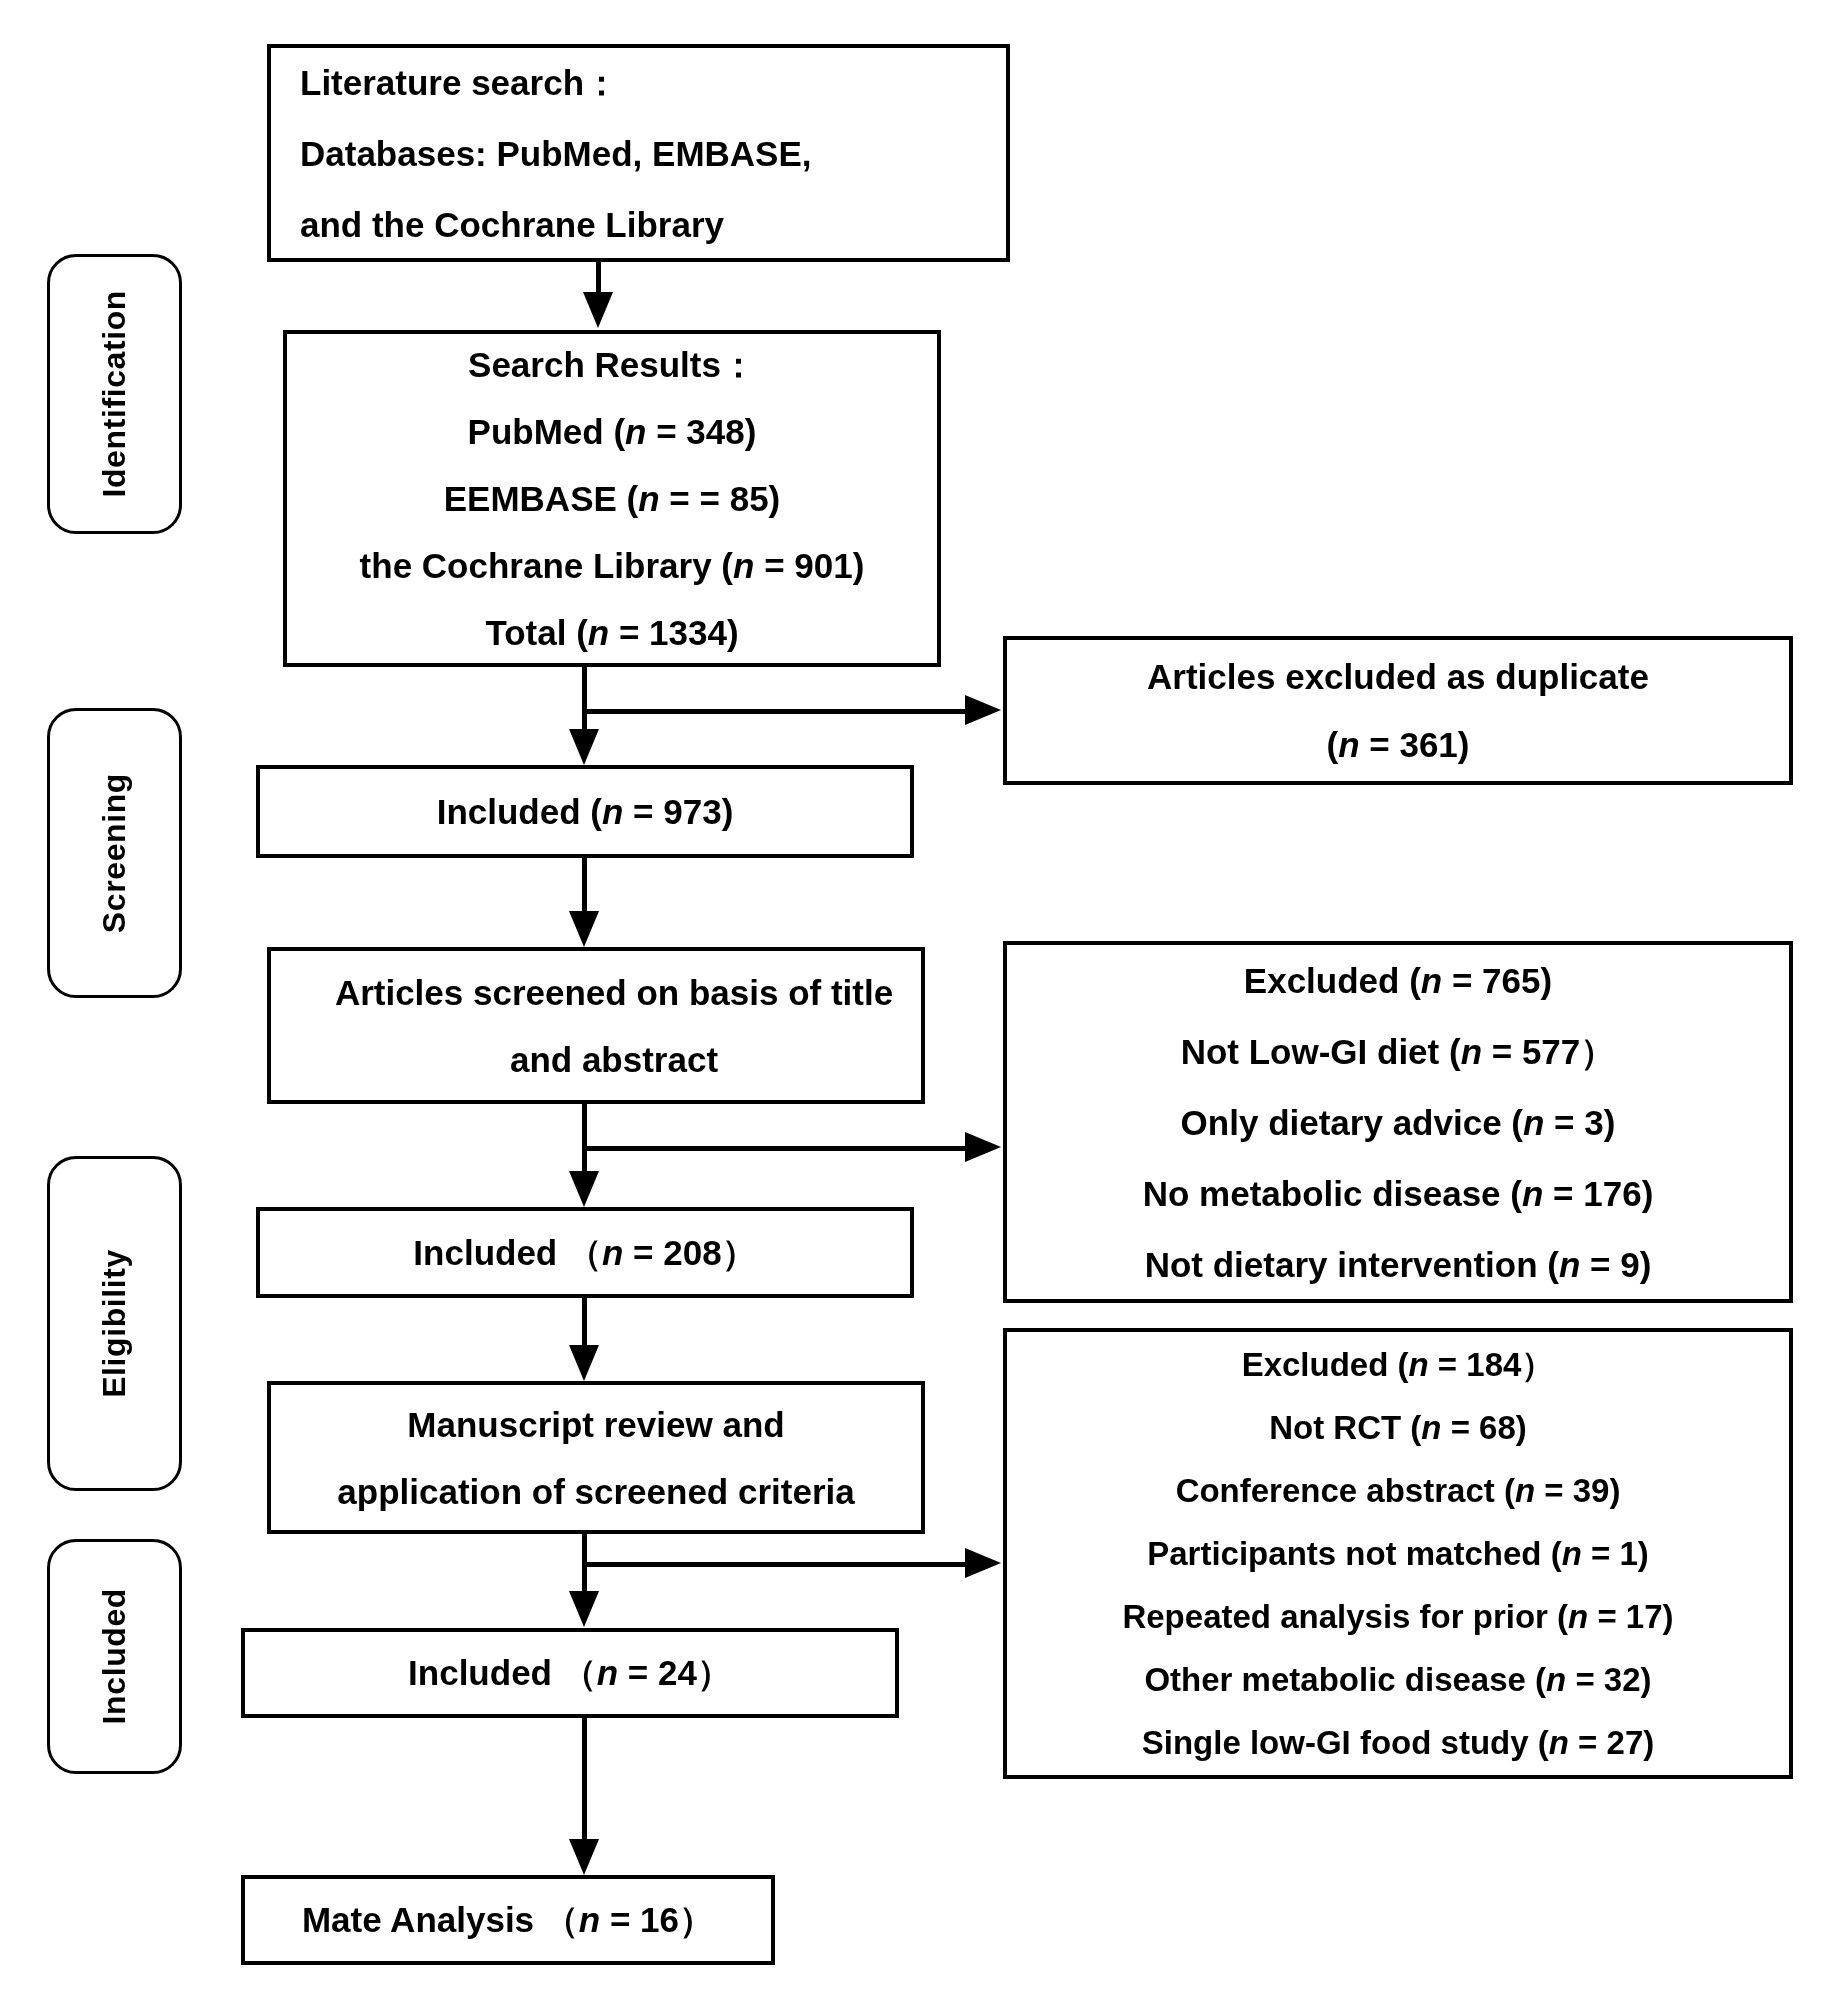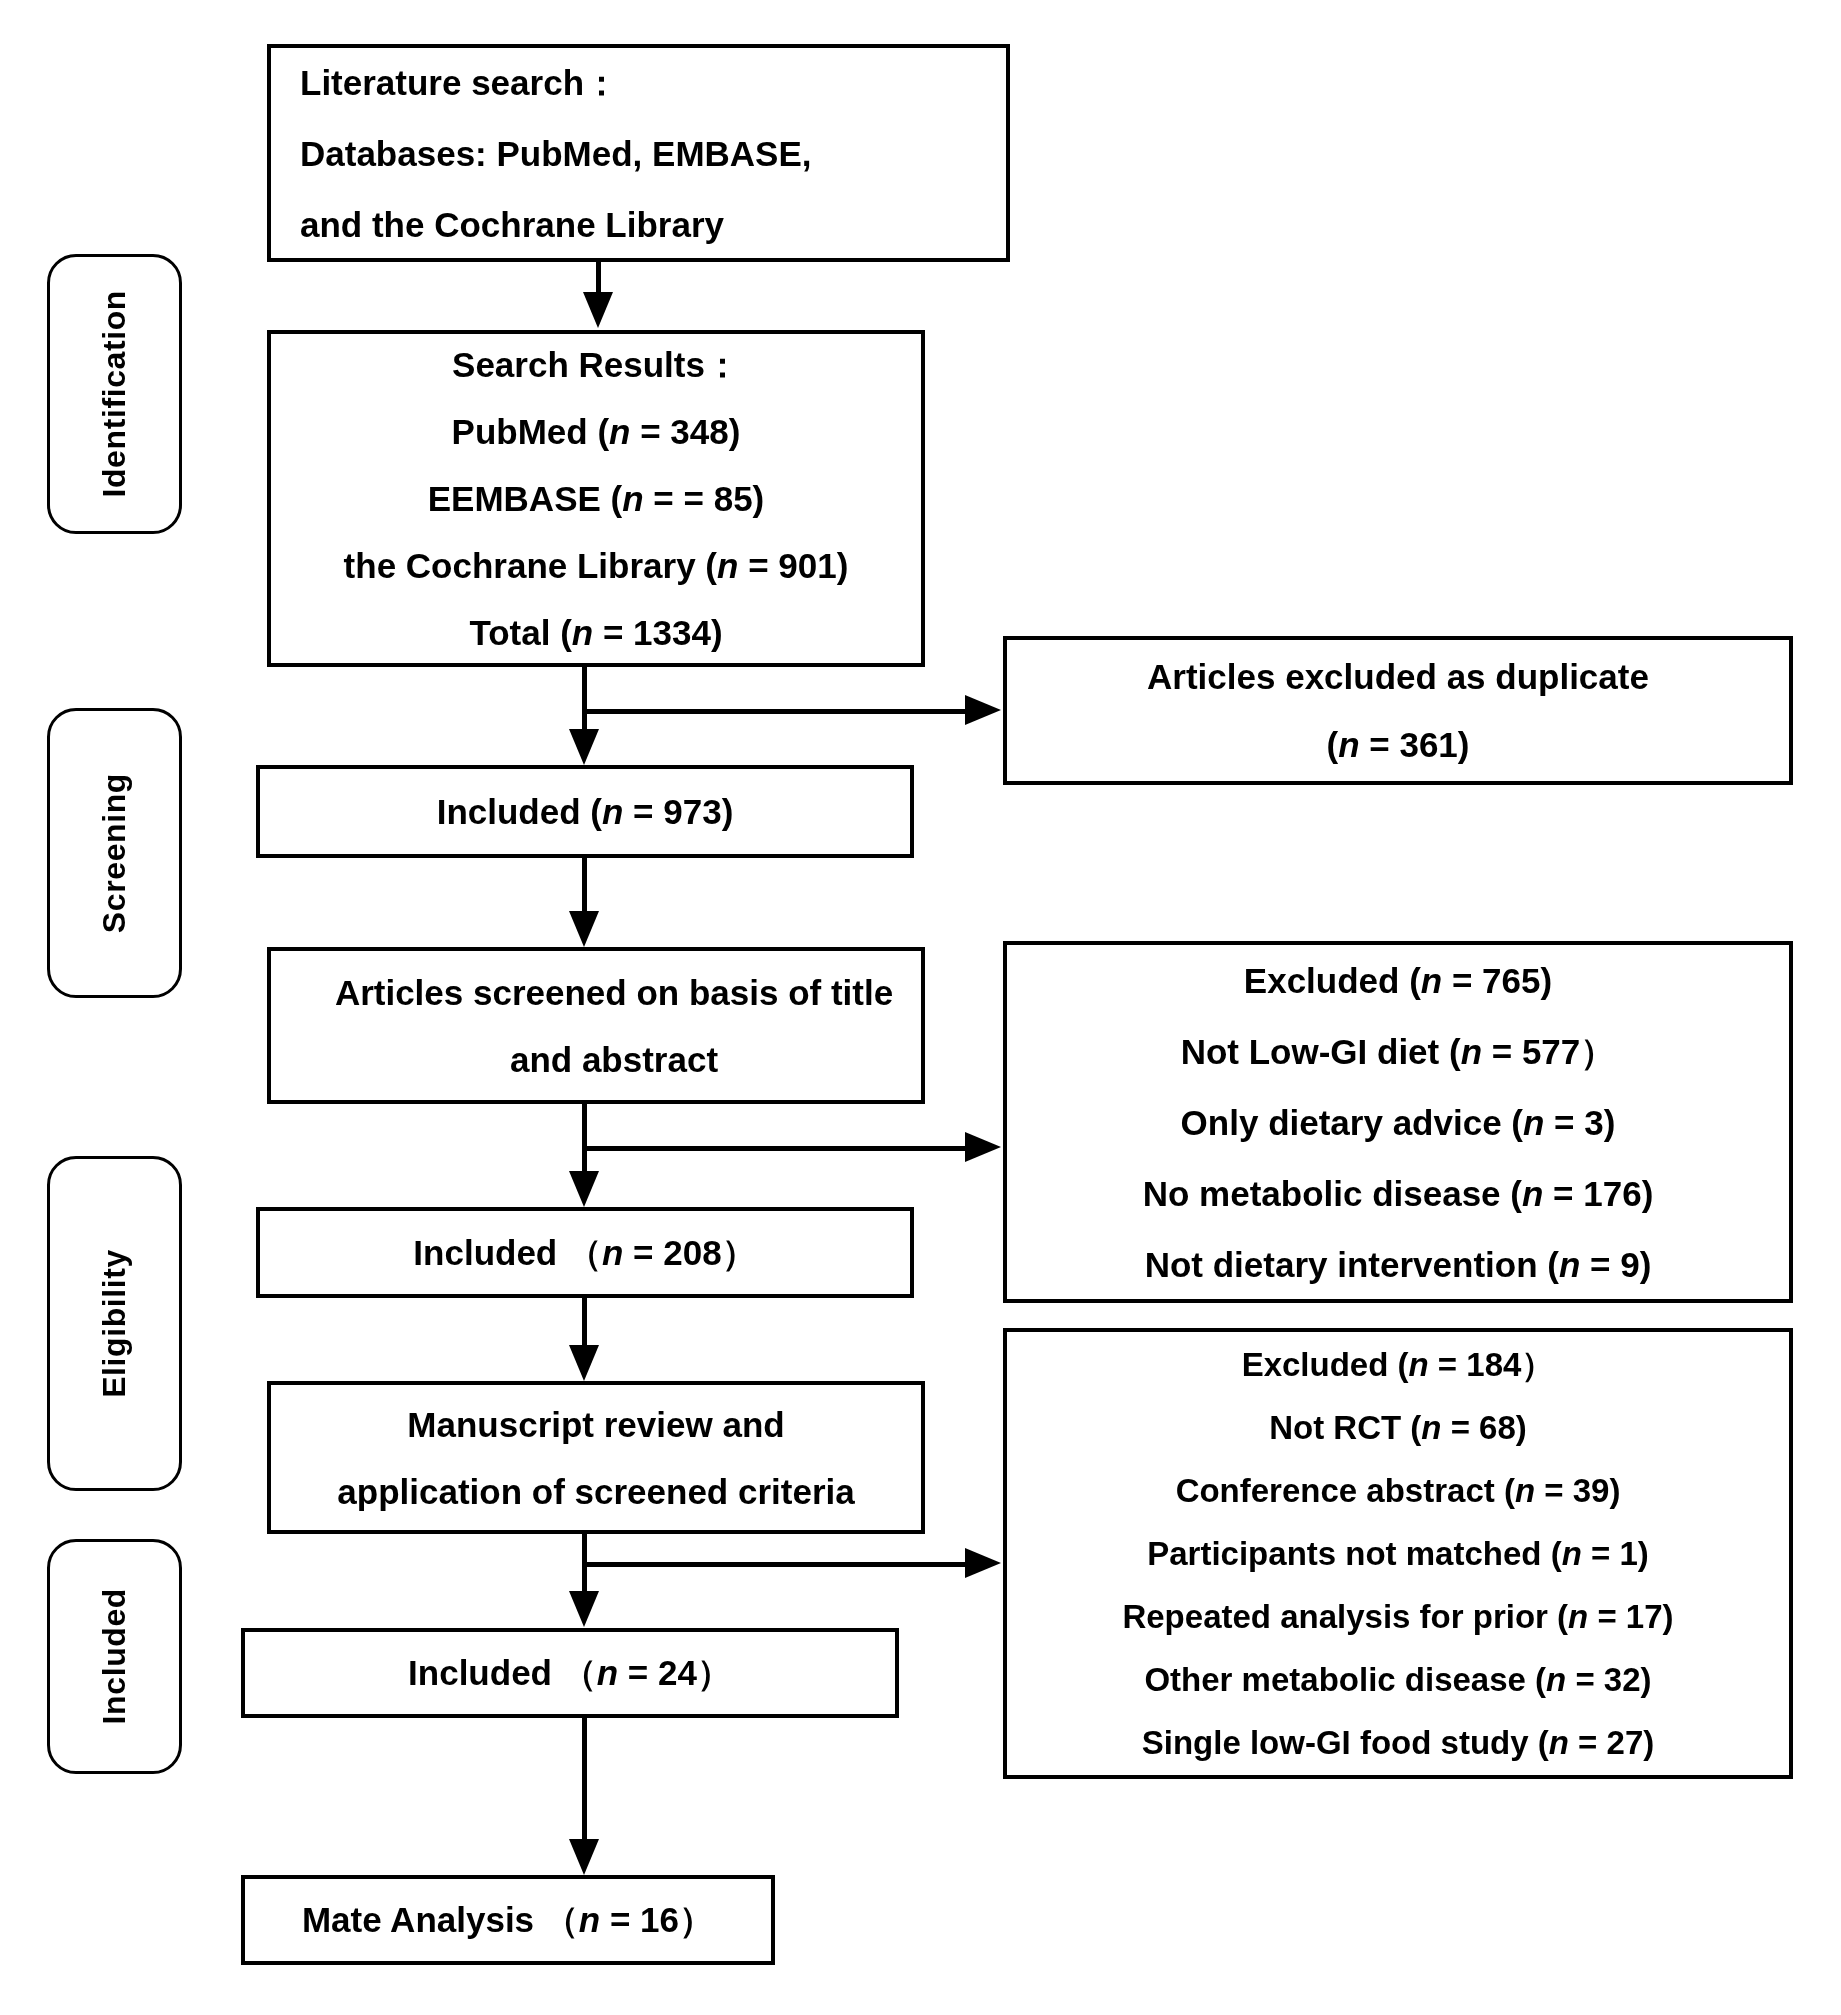--- a/index.html
+++ b/index.html
@@ -83,21 +83,21 @@
   <div class="stage" style="left:47px; top:1539px; width:135px; height:235px;">
     <span class="stage-label">Included</span>
   </div>
 
   <div class="box left-align lh110" style="left:267px; top:44px; width:743px; height:218px;">
     <div class="line-el">Literature search：</div>
     <div class="line-el">Databases: PubMed, EMBASE,</div>
     <div class="line-el">and the Cochrane Library</div>
   </div>
 
-  <div class="box lh104" style="left:267px; top:330px; width:658px; height:337px;">
+  <div class="box lh104" style="left:283px; top:330px; width:658px; height:337px;">
     <div class="line-el">Search Results：</div>
     <div class="line-el">PubMed (<i>n</i> = 348)</div>
     <div class="line-el">EEMBASE (<i>n</i> = = 85)</div>
     <div class="line-el">the Cochrane Library (<i>n</i> = 901)</div>
     <div class="line-el">Total (<i>n</i> = 1334)</div>
   </div>
 
   <div class="box" style="left:256px; top:765px; width:658px; height:93px;">
     <div class="line-el">Included (<i>n</i> = 973)</div>
   </div>

